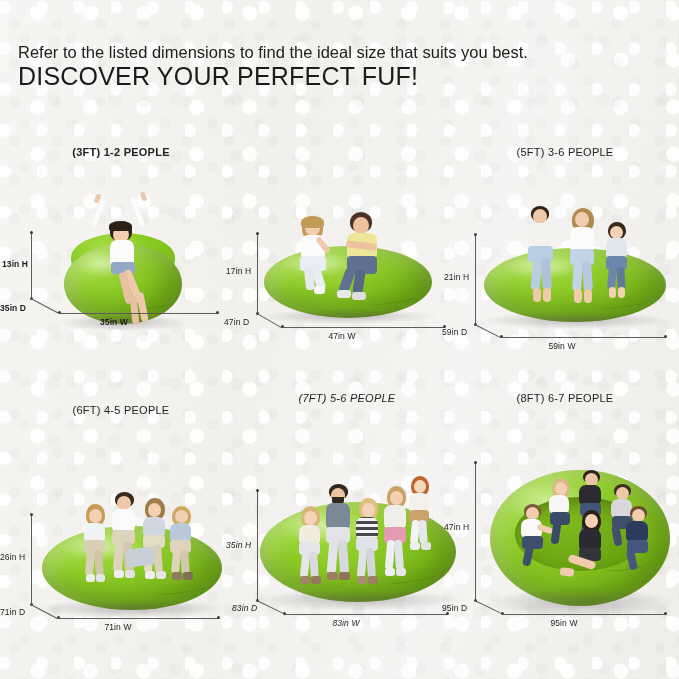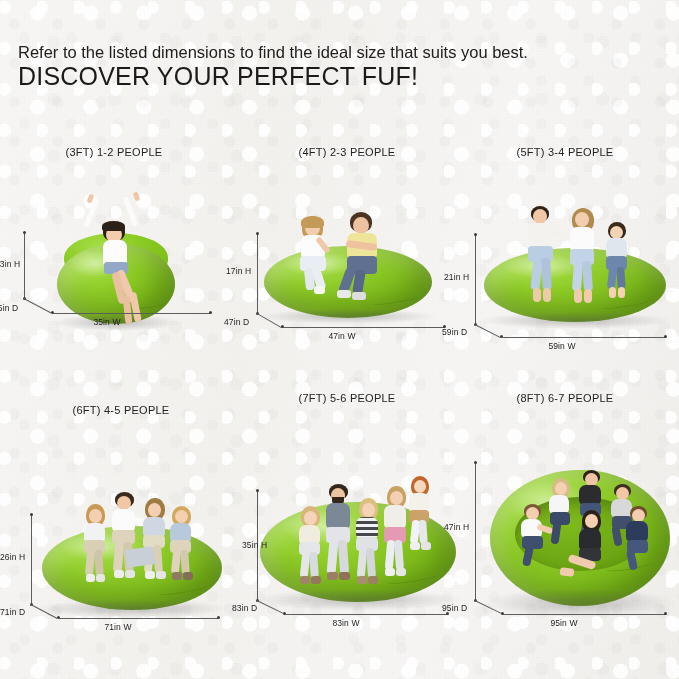--- a/index.html
+++ b/index.html
@@ -103,21 +103,21 @@
 <body>
 
 <div id="bg-texture"></div>
 <div id="bg-grain"></div>
 
 <div id="header">
   <div id="subtitle">Refer to the listed dimensions to find the ideal size that suits you best.</div>
   <div id="title">DISCOVER YOUR PERFECT FUF!</div>
 </div>
 
-<div class="cell" style="left:1px;top:146px;">
+<div class="cell" style="left:8px;top:146px;font-weight:bold;">
   <div class="cell-title">(3FT) 1-2 PEOPLE</div>
   <div class="stage">
 
     <div class="bag puff" style="left:56px;top:76px;width:118px;height:80px;">
       <div class="lobe"></div>
       <div class="body"></div>
       <div class="sheen"></div>
       <div class="seam"></div>
       <div class="shadow"></div>
     </div>
@@ -147,21 +147,20 @@
     <div class="dot" style="left:50px;top:143px;"></div>
     <div class="dim-label" style="left:-8px;top:135px;">35in D</div>
 
     <div class="dim-h" style="left:52px;top:145px;width:158px;"></div>
     <div class="dot" style="left:208px;top:143px;"></div>
     <div class="dim-label" style="left:106px;top:149px;transform:translateX(-50%);">35in W</div>
   </div>
 </div>
 
 <div class="cell" style="left:234px;top:146px;">
-  <div class="cell-title">(4FT) 2-3 PEOPLE</div>
   <div class="stage">
 
     <div class="bag" style="left:30px;top:78px;width:168px;height:72px;">
       <div class="body"></div>
         <div class="sheen"></div>
         <div class="seam"></div>
         <div class="shadow"></div>
     </div>
 
     <div class="person" style="left:58px;top:48px;width:60px;height:100px;">
@@ -197,21 +196,21 @@
     <div class="dot" style="left:47px;top:157px;"></div>
     <div class="dim-label" style="left:-10px;top:149px;">47in D</div>
 
     <div class="dim-h" style="left:49px;top:159px;width:162px;"></div>
     <div class="dot" style="left:209px;top:157px;"></div>
     <div class="dim-label" style="left:108px;top:163px;transform:translateX(-50%);">47in W</div>
   </div>
 </div>
 
 <div class="cell" style="left:452px;top:146px;">
-  <div class="cell-title">(5FT) 3-4 PEOPLE</div>
+  <div class="cell-title">(5FT) 3-6 PEOPLE</div>
   <div class="stage">
 
     <div class="bag" style="left:32px;top:80px;width:182px;height:74px;">
       <div class="body"></div>
         <div class="sheen"></div>
         <div class="seam"></div>
         <div class="shadow"></div>
     </div>
 
     <div class="person" style="left:70px;top:38px;width:54px;height:112px;">
@@ -329,21 +328,21 @@
     <div class="dim-d" style="left:23px;top:178px;width:30px;transform:rotate(28deg);"></div>
     <div class="dot" style="left:49px;top:190px;"></div>
     <div class="dim-label" style="left:-8px;top:181px;">71in D</div>
 
     <div class="dim-h" style="left:51px;top:192px;width:160px;"></div>
     <div class="dot" style="left:209px;top:190px;"></div>
     <div class="dim-label" style="left:110px;top:196px;transform:translateX(-50%);">71in W</div>
   </div>
 </div>
 
-<div class="cell" style="left:234px;top:392px;">
+<div class="cell" style="left:234px;top:392px;font-style:italic;">
   <div class="cell-title">(7FT) 5-6 PEOPLE</div>
   <div class="stage">
 
     <div class="bag" style="left:26px;top:88px;width:196px;height:100px;">
       <div class="body"></div>
         <div class="sheen"></div>
         <div class="seam"></div>
         <div class="shadow"></div>
     </div>
 
@@ -399,21 +398,21 @@
       <div class="torso" style="left:3px;top:34px;width:20px;height:13px;background:#c9a36a;border-radius:4px;"></div>
       <div class="limb" style="left:5px;top:44px;width:8px;height:24px;background:#f1f3f6;transform:rotate(6deg);"></div>
       <div class="limb" style="left:13px;top:44px;width:8px;height:24px;background:#e6e8ed;transform:rotate(-4deg);"></div>
       <div class="limb" style="left:4px;top:66px;width:10px;height:8px;background:#efefef;border-radius:3px;"></div>
       <div class="limb" style="left:15px;top:66px;width:10px;height:8px;background:#e4e4e4;border-radius:3px;"></div>
     </div>
 
     <div class="dim-v" style="left:23px;top:76px;height:110px;"></div>
     <div class="dot" style="left:22px;top:75px;"></div>
     <div class="dot" style="left:22px;top:185px;"></div>
-    <div class="dim-label" style="left:-8px;top:126px;margin-left:16px;">35in H</div>
+    <div class="dim-label" style="left:-8px;top:126px;">35in H</div>
 
     <div class="dim-d" style="left:23px;top:186px;width:30px;transform:rotate(26deg);"></div>
     <div class="dot" style="left:49px;top:198px;"></div>
     <div class="dim-label" style="left:-10px;top:189px;padding-left:8px;">83in D</div>
 
     <div class="dim-h" style="left:51px;top:200px;width:163px;"></div>
     <div class="dot" style="left:212px;top:198px;"></div>
     <div class="dim-label" style="left:112px;top:204px;transform:translateX(-50%);">83in W</div>
   </div>
 </div>

